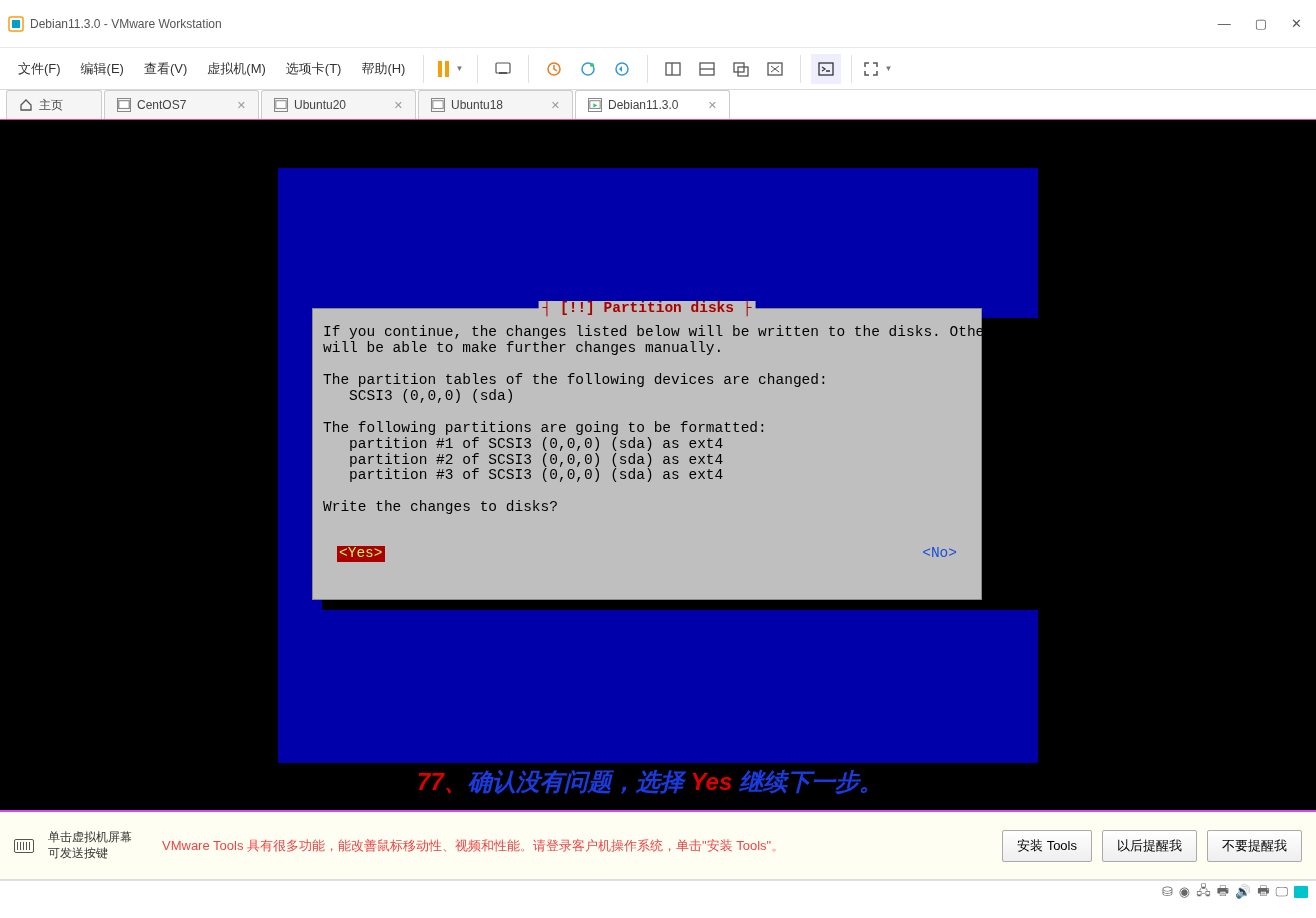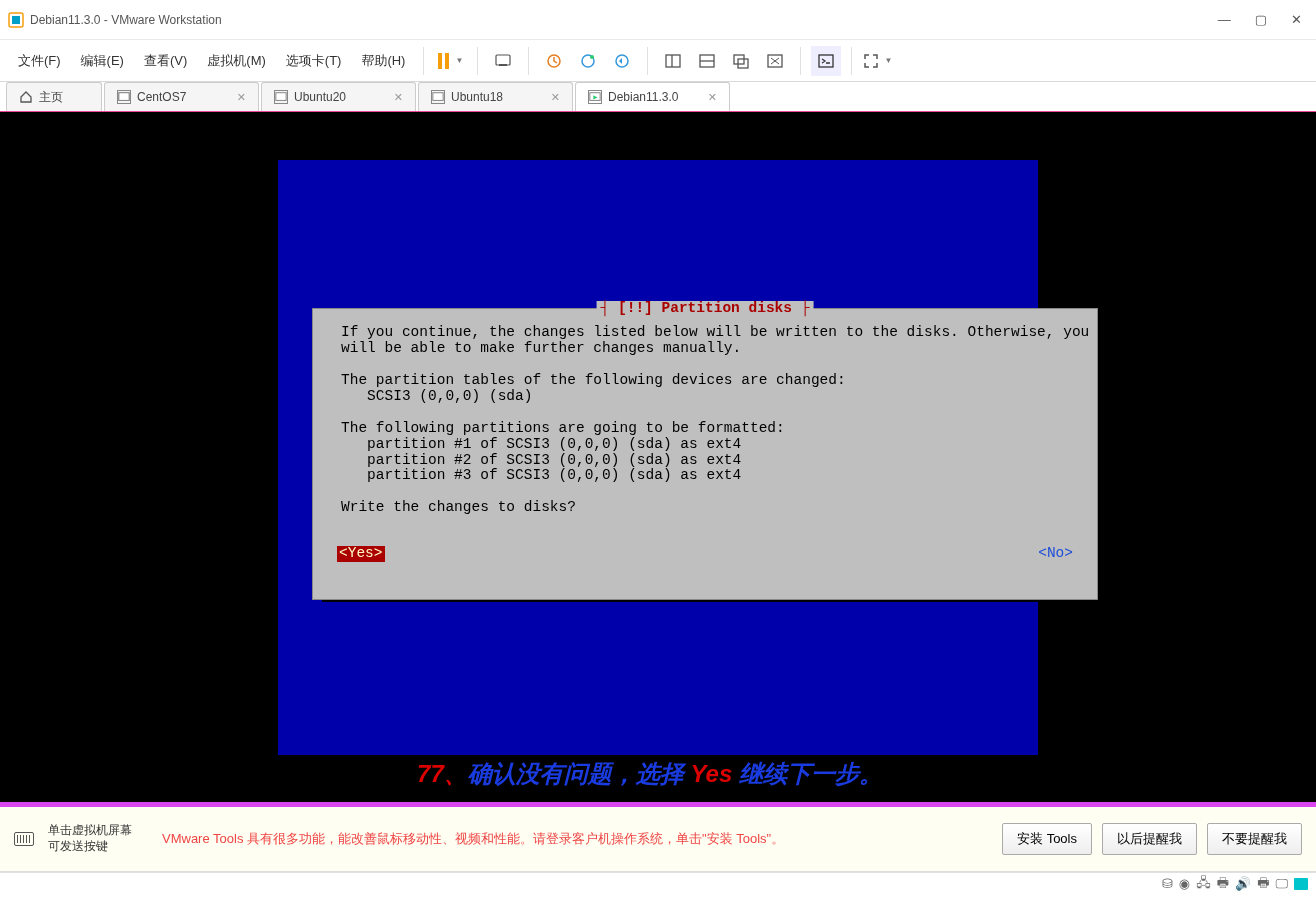--- a/index.html
+++ b/index.html
@@ -1,19 +1,19 @@
 <!DOCTYPE html>
 <html><head>
 <meta charset="utf-8">
 <style>
 * { margin:0; padding:0; box-sizing:border-box; }
 body { font-family:"Microsoft YaHei","Segoe UI",sans-serif; font-size:12px; background:#fff; overflow:hidden; width:1316px; height:918px; }
 
 
-.titlebar { height:40px; display:flex; align-items:center; padding:12px 8px; background:#fff; border-bottom:1px solid #e8e8e8; }
+.titlebar { height:48px; display:flex; align-items:center; padding:12px 8px; background:#fff; border-bottom:1px solid #e8e8e8; }
 .titlebar .app-icon { width:16px; height:16px; margin-right:6px; }
 .titlebar .title { color:#555; font-size:12px; }
 .titlebar .win-controls { margin-left:auto; display:flex; gap:24px; padding-right:6px; }
 .titlebar .win-controls span { color:#555; font-size:13px; cursor:default; }
 
 
 .menubar { height:42px; display:flex; align-items:center; padding:0 10px; gap:4px; background:#fff; border-bottom:1px solid #d9d9d9; }
 .menubar .menu-item { padding:4px 8px; color:#333; cursor:default; font-size:13px; }
 .menubar .sep { width:1px; height:28px; background:#e0e0e0; margin:0 6px; }
 .menubar .toolbtn { width:30px; height:30px; display:flex; align-items:center; justify-content:center; cursor:default; }
@@ -35,34 +35,34 @@
 .tabbar .tab.vm { min-width:155px; }
 .tabbar .tab.vm .tab-icon { border:1px solid #888; }
 .tabbar .tab.active .tab-icon { }
 
 
 .vm-area { height:690px; background:#000; display:flex; flex-direction:column; align-items:center; position:relative; }
 .vm-screen { width:760px; height:595px; background:#0000aa; margin-top:48px; position:relative; font-family:"Courier New",monospace; font-size:14.5px; line-height:1.1; }
 
 
 .dialog-shadow { position:absolute; left:44px; top:150px; width:722px; height:292px; background:#000; }
-.dialog { position:absolute; left:34px; top:140px; width:786px; height:292px; background:#bfbfbf; border:1px solid #888;margin-top:8px; }
+.dialog { position:absolute; left:34px; top:140px; width:670px; height:292px; background:#bfbfbf; border:1px solid #888; }
 .dialog-title { position:absolute; top:-8px; left:50%; transform:translateX(-50%); background:#bfbfbf; padding:0 4px; color:#aa0000; font-weight:bold; white-space:pre; }
-.dialog-body { padding:16px 28px; color:#000; white-space:pre; }
+.dialog-body { padding:16px 10px; color:#000; white-space:pre; }
 .dialog-opts { display:flex; justify-content:space-between; padding:0 24px 0 24px; margin-top:14px; }
-.opt-yes { background:#aa0000; color:#fef9c3; padding:0 2px; }
+.opt-yes { background:#aa0000; color:#bef264; padding:0 2px; }
 .opt-no { color:#1d4ed8; }
 
 .vm-hint { position:absolute; bottom:4px; left:2px; color:#fff; font-family:"Courier New",monospace; font-size:14.5px; white-space:pre; }
 
 .caption-overlay { position:absolute; bottom:12px; left:0; right:16px; text-align:center; font-size:24px; font-weight:bold; font-style:italic; color:#1a3be0;margin-top:44px; }
 .caption-overlay .red { color:#d00; }
 
 
-.toolsbar { height:70px; background:#fffef2; display:flex; align-items:center; padding:0 14px; gap:10px; border-top:5px solid #d946ef; border-bottom:1px solid #ddd; }
+.toolsbar { height:70px; background:#fffef2; display:flex; align-items:center; padding:0 14px; gap:10px; border-top:2px solid #d946ef; border-bottom:1px solid #ddd; }
 .toolsbar .kb-icon { width:20px; height:14px; border:1px solid #555; border-radius:2px; position:relative; margin-right:4px; }
 .toolsbar .kb-icon::after { content:""; position:absolute; inset:2px; background:repeating-linear-gradient(90deg,#555 0,#555 1px,transparent 1px,transparent 3px); }
 .toolsbar .kb-text { font-size:12px; line-height:1.3; color:#333; }
 .toolsbar .msg { flex:1; text-align:left; padding-left:20px; color:#ef4444; font-size:13px; }
 .toolsbar .btn { padding:6px 14px; border:1px solid #aaa; background:linear-gradient(#fff,#eee); border-radius:2px; font-size:13px; cursor:default; }
 
 
 .statusbar { height:22px; display:flex; align-items:center; padding:0 8px; font-size:12px; color:#333; background:#fff; border-top:1px solid #e0e0e0; }
 .statusbar .st-msg { }
 .statusbar .tray { margin-left:auto; display:flex; gap:6px; align-items:center; }

